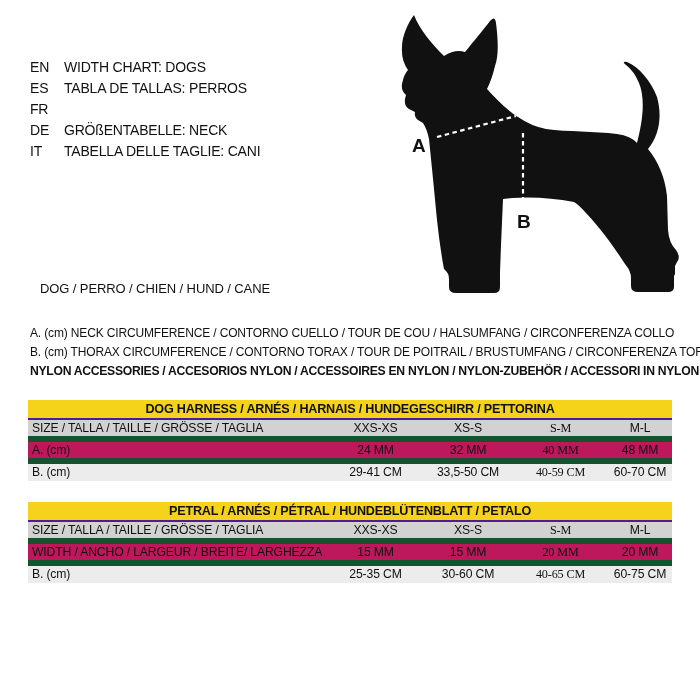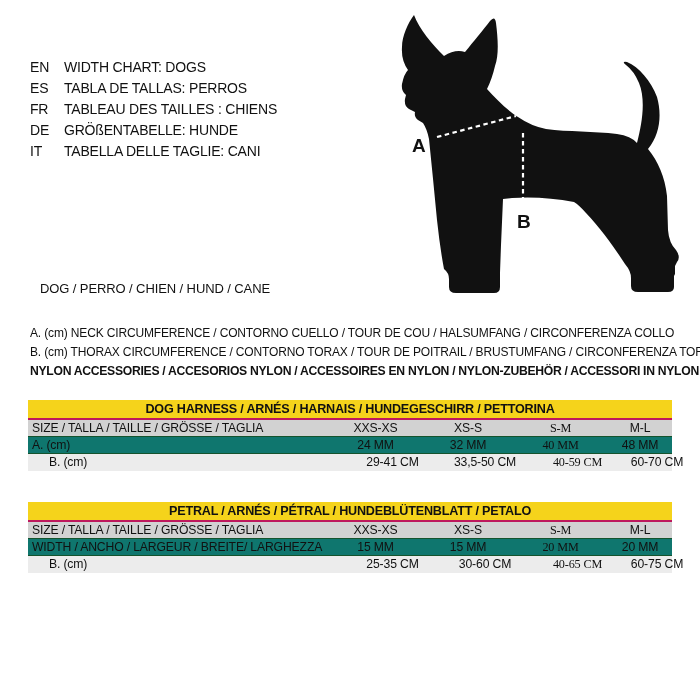--- a/index.html
+++ b/index.html
@@ -57,40 +57,40 @@
   
   .size-table {
     position: absolute;
     left: 28px;
     width: 644px;
   }
   .t-header {
     height: 18px;
     line-height: 18px;
     background: var(--yellow, #F5D31B);
-    border-bottom: 2px solid #be185d;
+    border-bottom: 2px solid #4c1d95;
     text-align: center;
     font-weight: 700;
     font-size: 12.6px;
     letter-spacing: -0.2px;
     white-space: nowrap;
   }
   .t-row {
     display: flex;
     height: 16px;
     line-height: 16px;
-    border-bottom: 1px solid #14532d;
+    border-bottom: 6px solid #14532d;
     font-size: 12.2px;
     letter-spacing: -0.15px;
     white-space: nowrap;
   }
   .t-row:last-child { height: 17px; line-height: 17px; border-bottom: none; }
   .t-row.gray  { background: var(--row_gray, #D2D2D2); }
-  .t-row.light { background: var(--row_light, #ECECEC); padding-left: 17px; }
-  .t-row.white { background: #0f766e; }
+  .t-row.light { background: var(--row_light, #ECECEC); }
+  .t-row.white { background: #be185d; }
   .cell { overflow: hidden; }
   .c-label { flex: 0 0 300px; padding-left: 4px; box-sizing: border-box; text-align: left; }
   .c-1 { flex: 0 0 95px; text-align: center; }
   .c-2 { flex: 0 0 90px; text-align: center; }
   .c-3 { flex: 0 0 95px; text-align: center; font-family: Liberation Serif, serif; }
   .c-4 { flex: 0 0 64px; text-align: center; }
 </style>
 </head>
 <body>
 
@@ -100,25 +100,24 @@
     <div class="lang-row">
       <span class="lang-code">EN</span>
       <span class="lang-label">WIDTH CHART: DOGS</span>
     </div>
     <div class="lang-row">
       <span class="lang-code">ES</span>
       <span class="lang-label">TABLA DE TALLAS: PERROS</span>
     </div>
     <div class="lang-row">
       <span class="lang-code">FR</span>
-      <span class="lang-label">TABLEAU DES TAILLES : CHIENS</span>
     </div>
     <div class="lang-row">
       <span class="lang-code">DE</span>
-      <span class="lang-label">GRÖßENTABELLE: HUNDE</span>
+      <span class="lang-label">GRÖßENTABELLE: NECK</span>
     </div>
     <div class="lang-row">
       <span class="lang-code">IT</span>
       <span class="lang-label">TABELLA DELLE TAGLIE: CANI</span>
     </div>
   </div>
 
   <div class="dog-wrap">
     <svg class="dog-svg" width="320" height="320" viewBox="0 0 320 320">
       <path fill="currentColor" d="

